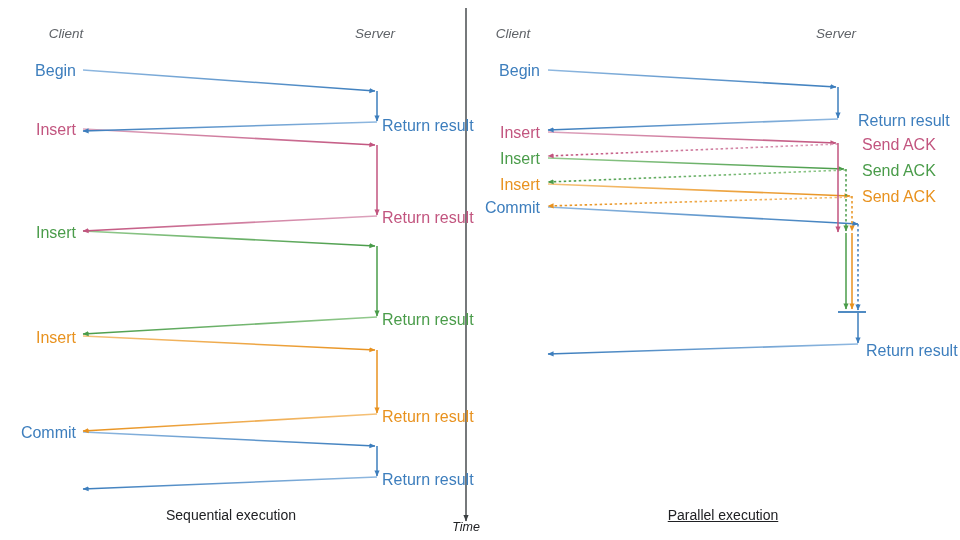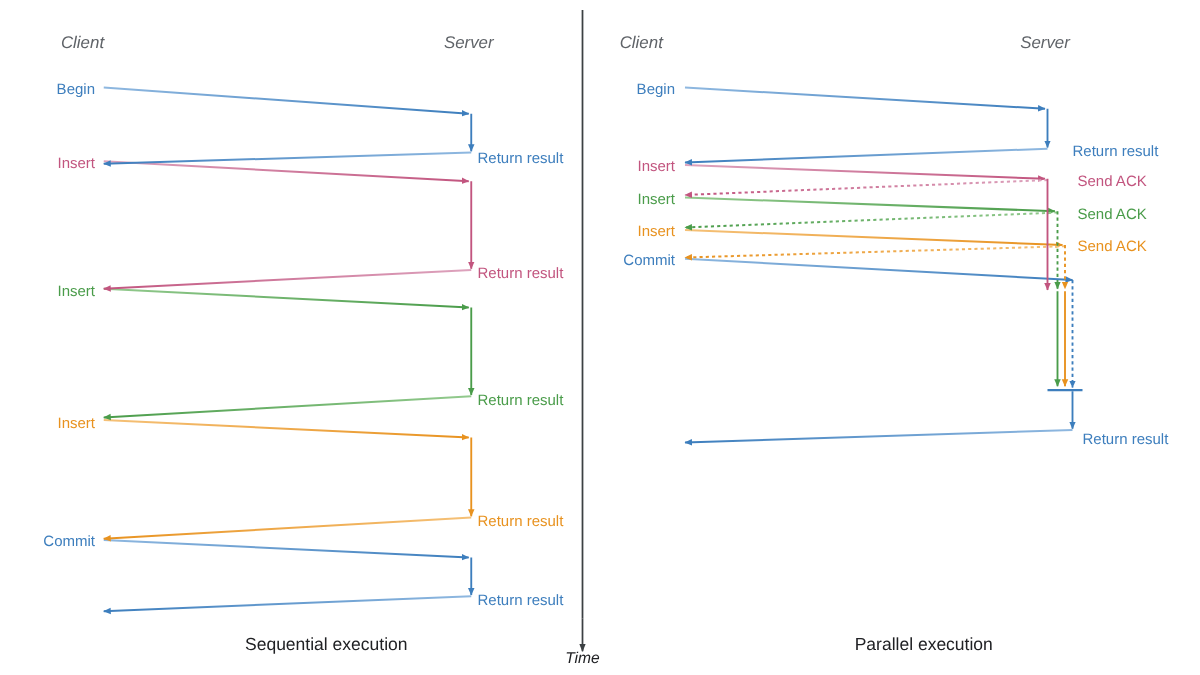--- a/index.html
+++ b/index.html
@@ -1,20 +1,20 @@
 <!DOCTYPE html>
 <html><head>
 <meta charset="utf-8">
 <style>
   html,body{margin:0;padding:0;background:#ffffff;}
   body{width:960px;height:540px;overflow:hidden;
        font-family:"Liberation Sans","DejaVu Sans",sans-serif;}
   #stage{position:relative;width:960px;height:540px;background:#fff;}
   svg#canvas{position:absolute;left:0;top:0;width:960px;height:540px;}
-  .lbl{position:absolute;white-space:nowrap;font-size:12px;line-height:1;}
+  .lbl{position:absolute;white-space:nowrap;font-size:16px;line-height:1;}
   .role{font-style:italic;color:#5f6368;font-size:13.5px;}
   .caption{color:#202124;font-size:14px;}
   .timelbl{color:#202124;font-size:12.5px;font-style:italic;}
 </style>
 </head>
 <body>
 
 <div id="stage">
   <svg id="canvas" viewBox="0 0 960 540">
       <defs>
@@ -181,29 +181,29 @@
       <div class="lbl" style="left: 76px; top: 71px; color: rgb(61, 126, 189); transform: translate(-100%, -50%);">Begin</div>
       <div class="lbl" style="left: 382px; top: 126px; color: rgb(61, 126, 189); transform: translate(0px, -50%);">Return result</div>
       <div class="lbl" style="left: 76px; top: 130px; color: rgb(194, 85, 127); transform: translate(-100%, -50%);">Insert</div>
       <div class="lbl" style="left: 382px; top: 218px; color: rgb(194, 85, 127); transform: translate(0px, -50%);">Return result</div>
       <div class="lbl" style="left: 76px; top: 233px; color: rgb(74, 156, 74); transform: translate(-100%, -50%);">Insert</div>
       <div class="lbl" style="left: 382px; top: 320px; color: rgb(74, 156, 74); transform: translate(0px, -50%);">Return result</div>
       <div class="lbl" style="left: 76px; top: 338px; color: rgb(232, 146, 31); transform: translate(-100%, -50%);">Insert</div>
       <div class="lbl" style="left: 382px; top: 417px; color: rgb(232, 146, 31); transform: translate(0px, -50%);">Return result</div>
       <div class="lbl" style="left: 76px; top: 433px; color: rgb(61, 126, 189); transform: translate(-100%, -50%);">Commit</div>
       <div class="lbl" style="left: 382px; top: 480px; color: rgb(61, 126, 189); transform: translate(0px, -50%);">Return result</div>
-      <div class="lbl caption" style="left: 231px; top: 515px; transform: translate(-50%, -50%); margin-left: 30px;">Sequential execution</div>
+      <div class="lbl caption" style="left: 231px; top: 515px; transform: translate(-50%, -50%);">Sequential execution</div>
       <div class="lbl role" style="left: 513px; top: 34px; transform: translate(-50%, -50%);">Client</div>
       <div class="lbl role" style="left: 836px; top: 34px; transform: translate(-50%, -50%);">Server</div>
       <div class="lbl" style="left: 540px; top: 71px; color: rgb(61, 126, 189); transform: translate(-100%, -50%);">Begin</div>
       <div class="lbl" style="left: 858px; top: 121px; color: rgb(61, 126, 189); transform: translate(0px, -50%);">Return result</div>
       <div class="lbl" style="left: 540px; top: 133px; color: rgb(194, 85, 127); transform: translate(-100%, -50%);">Insert</div>
       <div class="lbl" style="left: 862px; top: 145px; color: rgb(194, 85, 127); transform: translate(0px, -50%);">Send ACK</div>
       <div class="lbl" style="left: 540px; top: 159px; color: rgb(74, 156, 74); transform: translate(-100%, -50%);">Insert</div>
       <div class="lbl" style="left: 862px; top: 171px; color: rgb(74, 156, 74); transform: translate(0px, -50%);">Send ACK</div>
       <div class="lbl" style="left: 540px; top: 185px; color: rgb(232, 146, 31); transform: translate(-100%, -50%);">Insert</div>
       <div class="lbl" style="left: 862px; top: 197px; color: rgb(232, 146, 31); transform: translate(0px, -50%);">Send ACK</div>
       <div class="lbl" style="left: 540px; top: 208px; color: rgb(61, 126, 189); transform: translate(-100%, -50%);">Commit</div>
       <div class="lbl" style="left: 866px; top: 351px; color: rgb(61, 126, 189); transform: translate(0px, -50%);">Return result</div>
-      <div class="lbl caption" style="left: 739px; top: 515px; transform: translate(-50%, -50%);">Parallel execution</div>
+      <div class="lbl caption" style="left: 723px; top: 515px; transform: translate(-50%, -50%); text-decoration: underline;">Parallel execution</div>
       <div class="lbl timelbl" style="left: 466px; top: 527px; transform: translate(-50%, -50%);">Time</div>
     </div>
 </div>
 
 </body></html>

